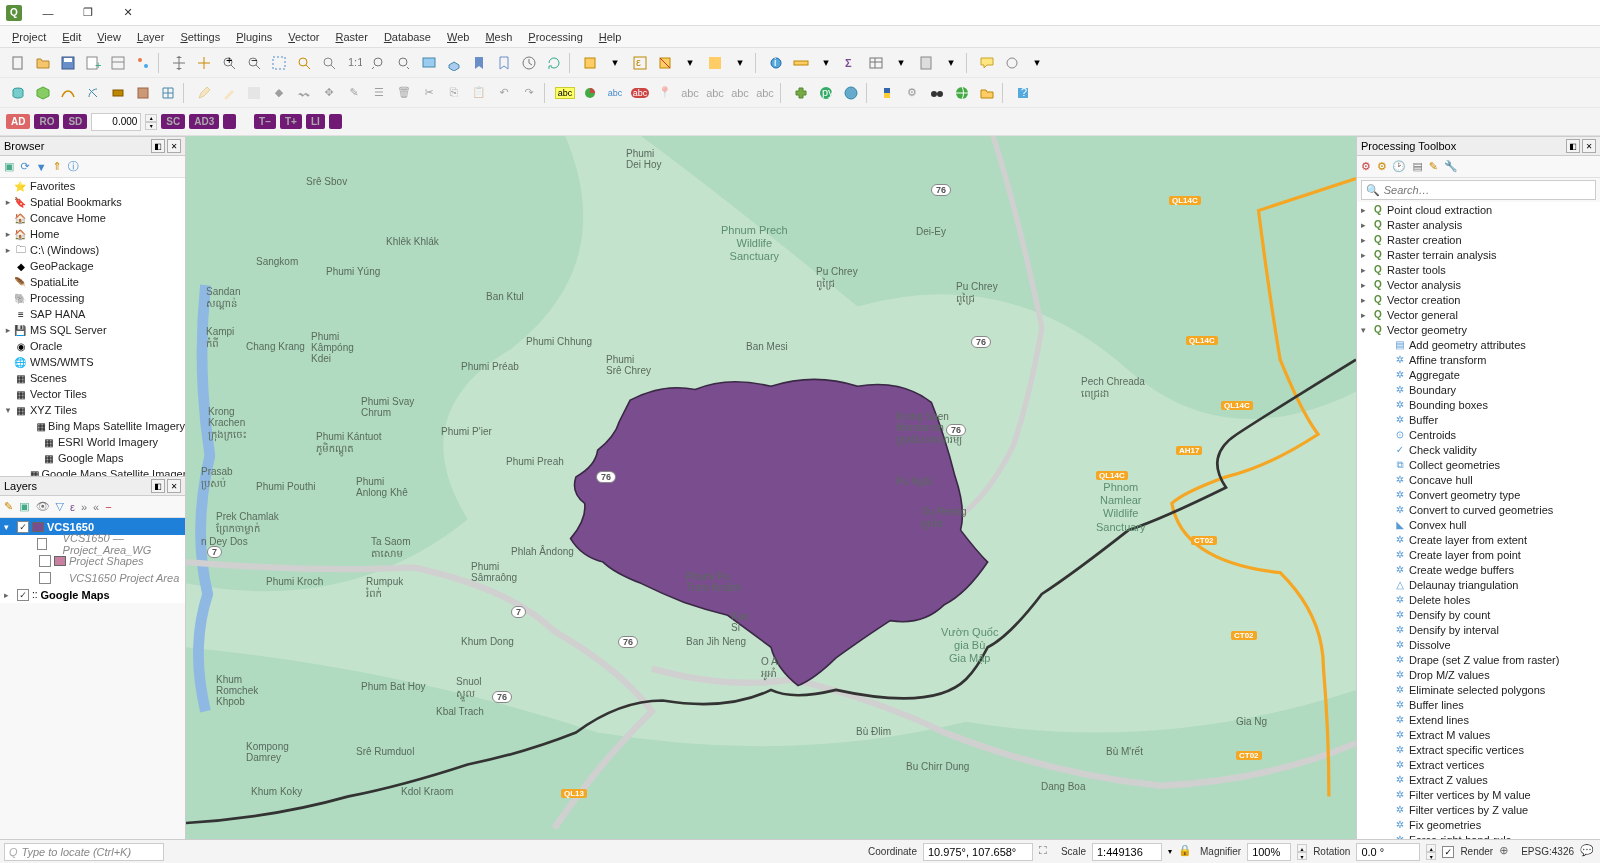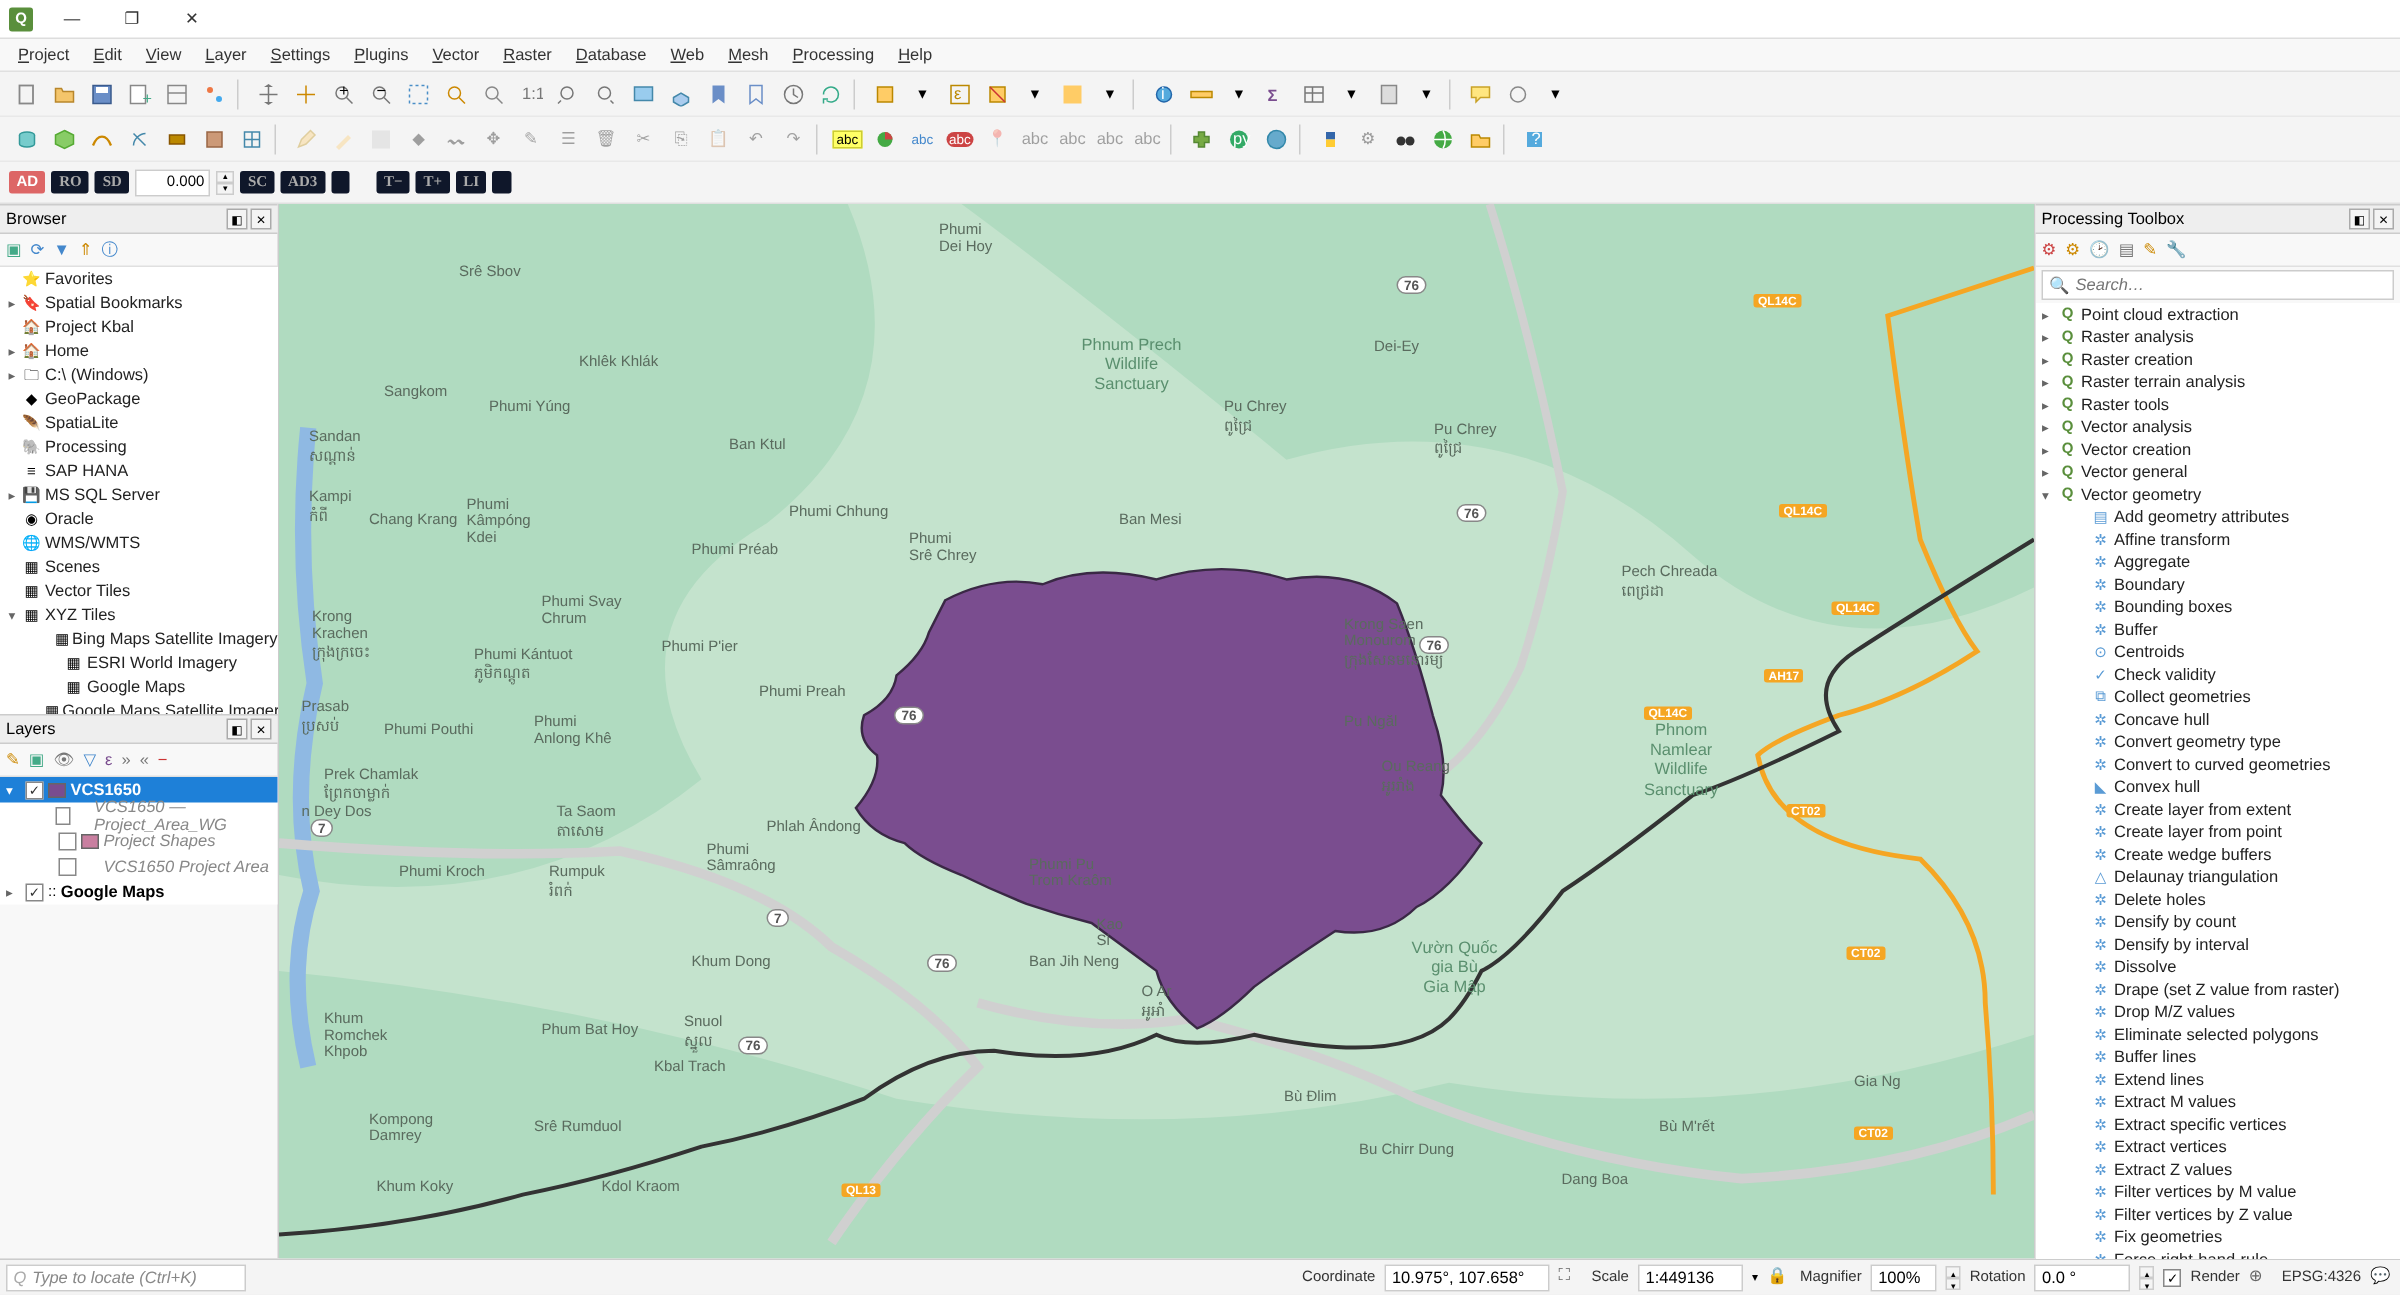--- a/index.html
+++ b/index.html
@@ -19,21 +19,21 @@
 
 .toolbar-row { height: 30px; background: #f4f4f4; display:flex; align-items:center; padding: 0 6px; gap:1px; border-bottom:1px solid #e8e8e8; }
 .tb-btn { width: 24px; height: 24px; display:flex; align-items:center; justify-content:center; border:1px solid transparent; border-radius:3px; position:relative; }
 .tb-sep { width: 6px; height:20px; border-left:1px solid #ccc; margin:0 2px; }
 .tb-btn svg { width:16px; height:16px; }
 
 
 .mini-toolbar { height: 28px; background:#f4f4f4; display:flex; align-items:center; padding:0 6px; gap:4px; border-bottom:1px solid #e0e0e0; }
 .mini-badge { padding:2px 5px; border-radius:2px; font-size:10px; font-weight:bold;text-align:center; }
 .mini-badge.ad { background:#d66; color:#fff; }
-.mini-badge.off { background:#0f172a; color:#aaa;font-family:Liberation Serif, serif; }
+.mini-badge.off { background:#701a75; color:#aaa; }
 .mini-input { width:50px; height:18px; border:1px solid #ccc; background:#fff; padding:0 3px; font-size:10px;text-align:right; }
 .spin { display:flex; flex-direction:column; }
 .spin div { width:12px; height:8px; border:1px solid #ccc; font-size:6px; text-align:center; line-height:6px; }
 
 
 .main { flex:1; display:flex; overflow:hidden; }
 
 
 .left-col { width: 186px; display:flex; flex-direction:column; background:#f8f8f8; border-right:1px solid #ccc; }
 .panel { display:flex; flex-direction:column; }
@@ -500,21 +500,21 @@
             <span class="tlabel">Favorites</span>
           </div>
           <div class="tree-row ">
             <span class="exp">▸</span>
             <span class="ticon">🔖</span>
             <span class="tlabel">Spatial Bookmarks</span>
           </div>
           <div class="tree-row ">
             <span class="exp"></span>
             <span class="ticon">🏠</span>
-            <span class="tlabel">Project Kbal</span>
+            <span class="tlabel">Concave Home</span>
           </div>
           <div class="tree-row ">
             <span class="exp">▸</span>
             <span class="ticon">🏠</span>
             <span class="tlabel">Home</span>
           </div>
           <div class="tree-row ">
             <span class="exp">▸</span>
             <span class="ticon">🗀</span>
             <span class="tlabel">C:\ (Windows)</span>

